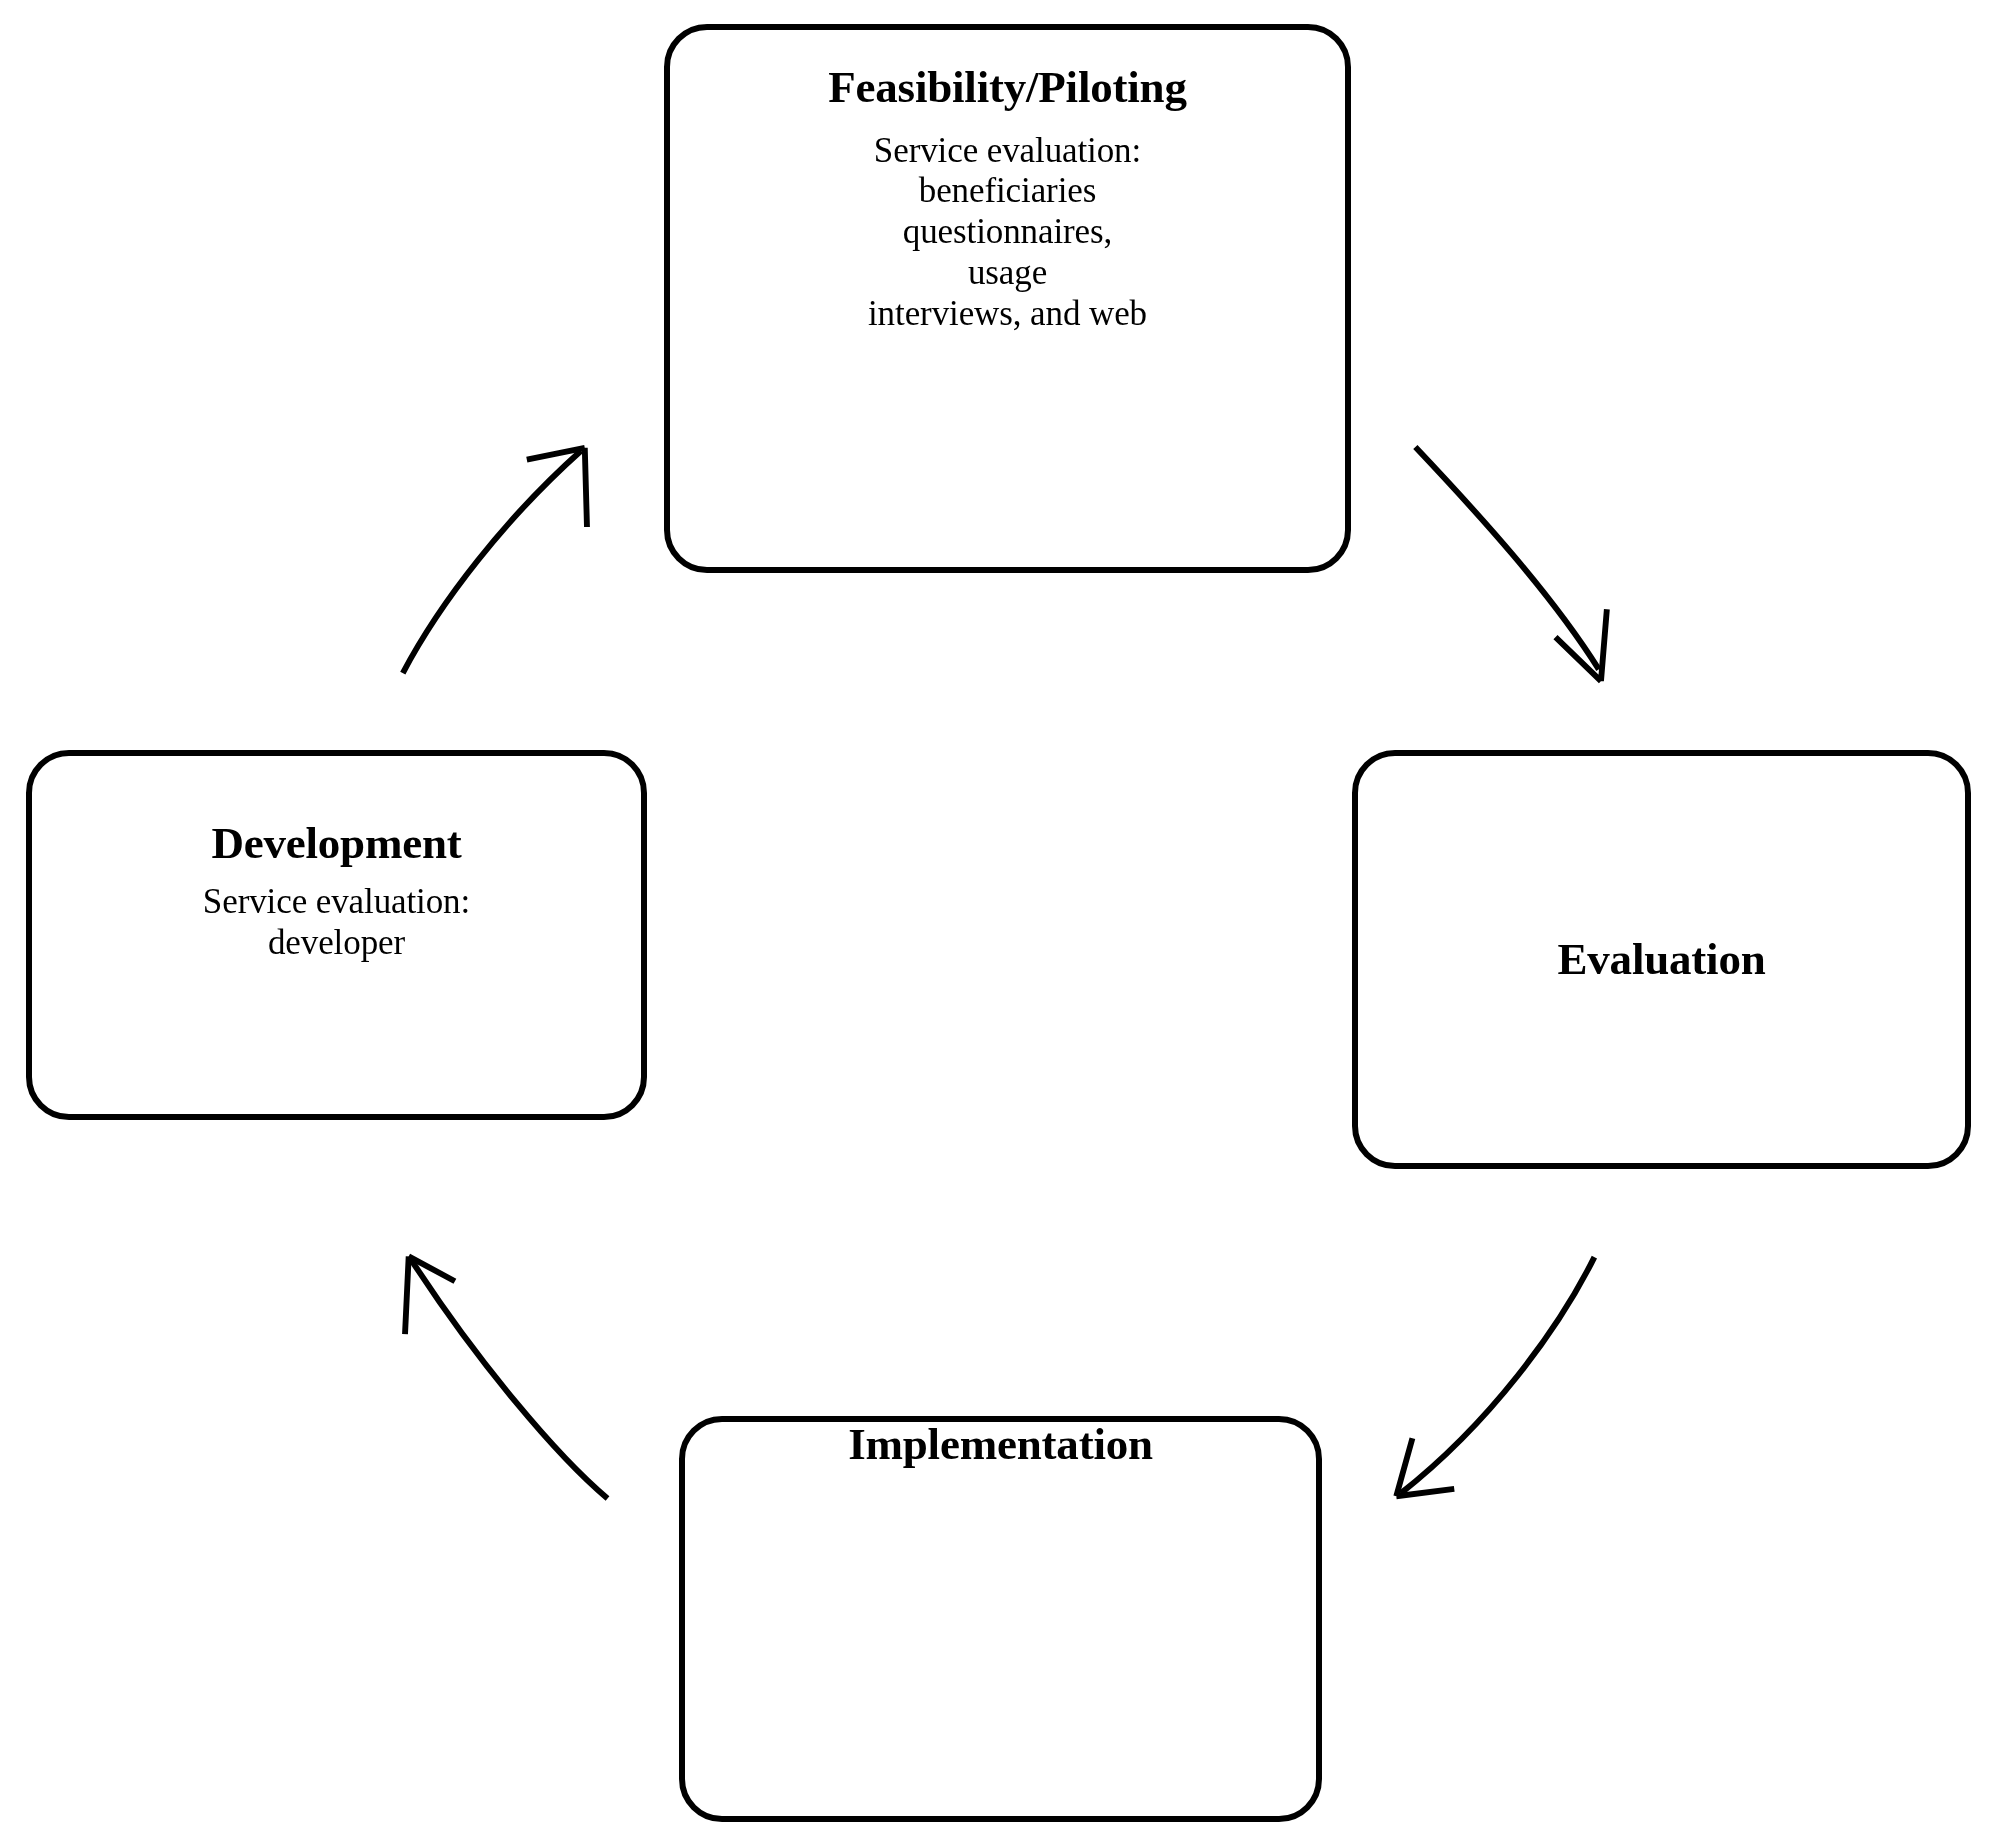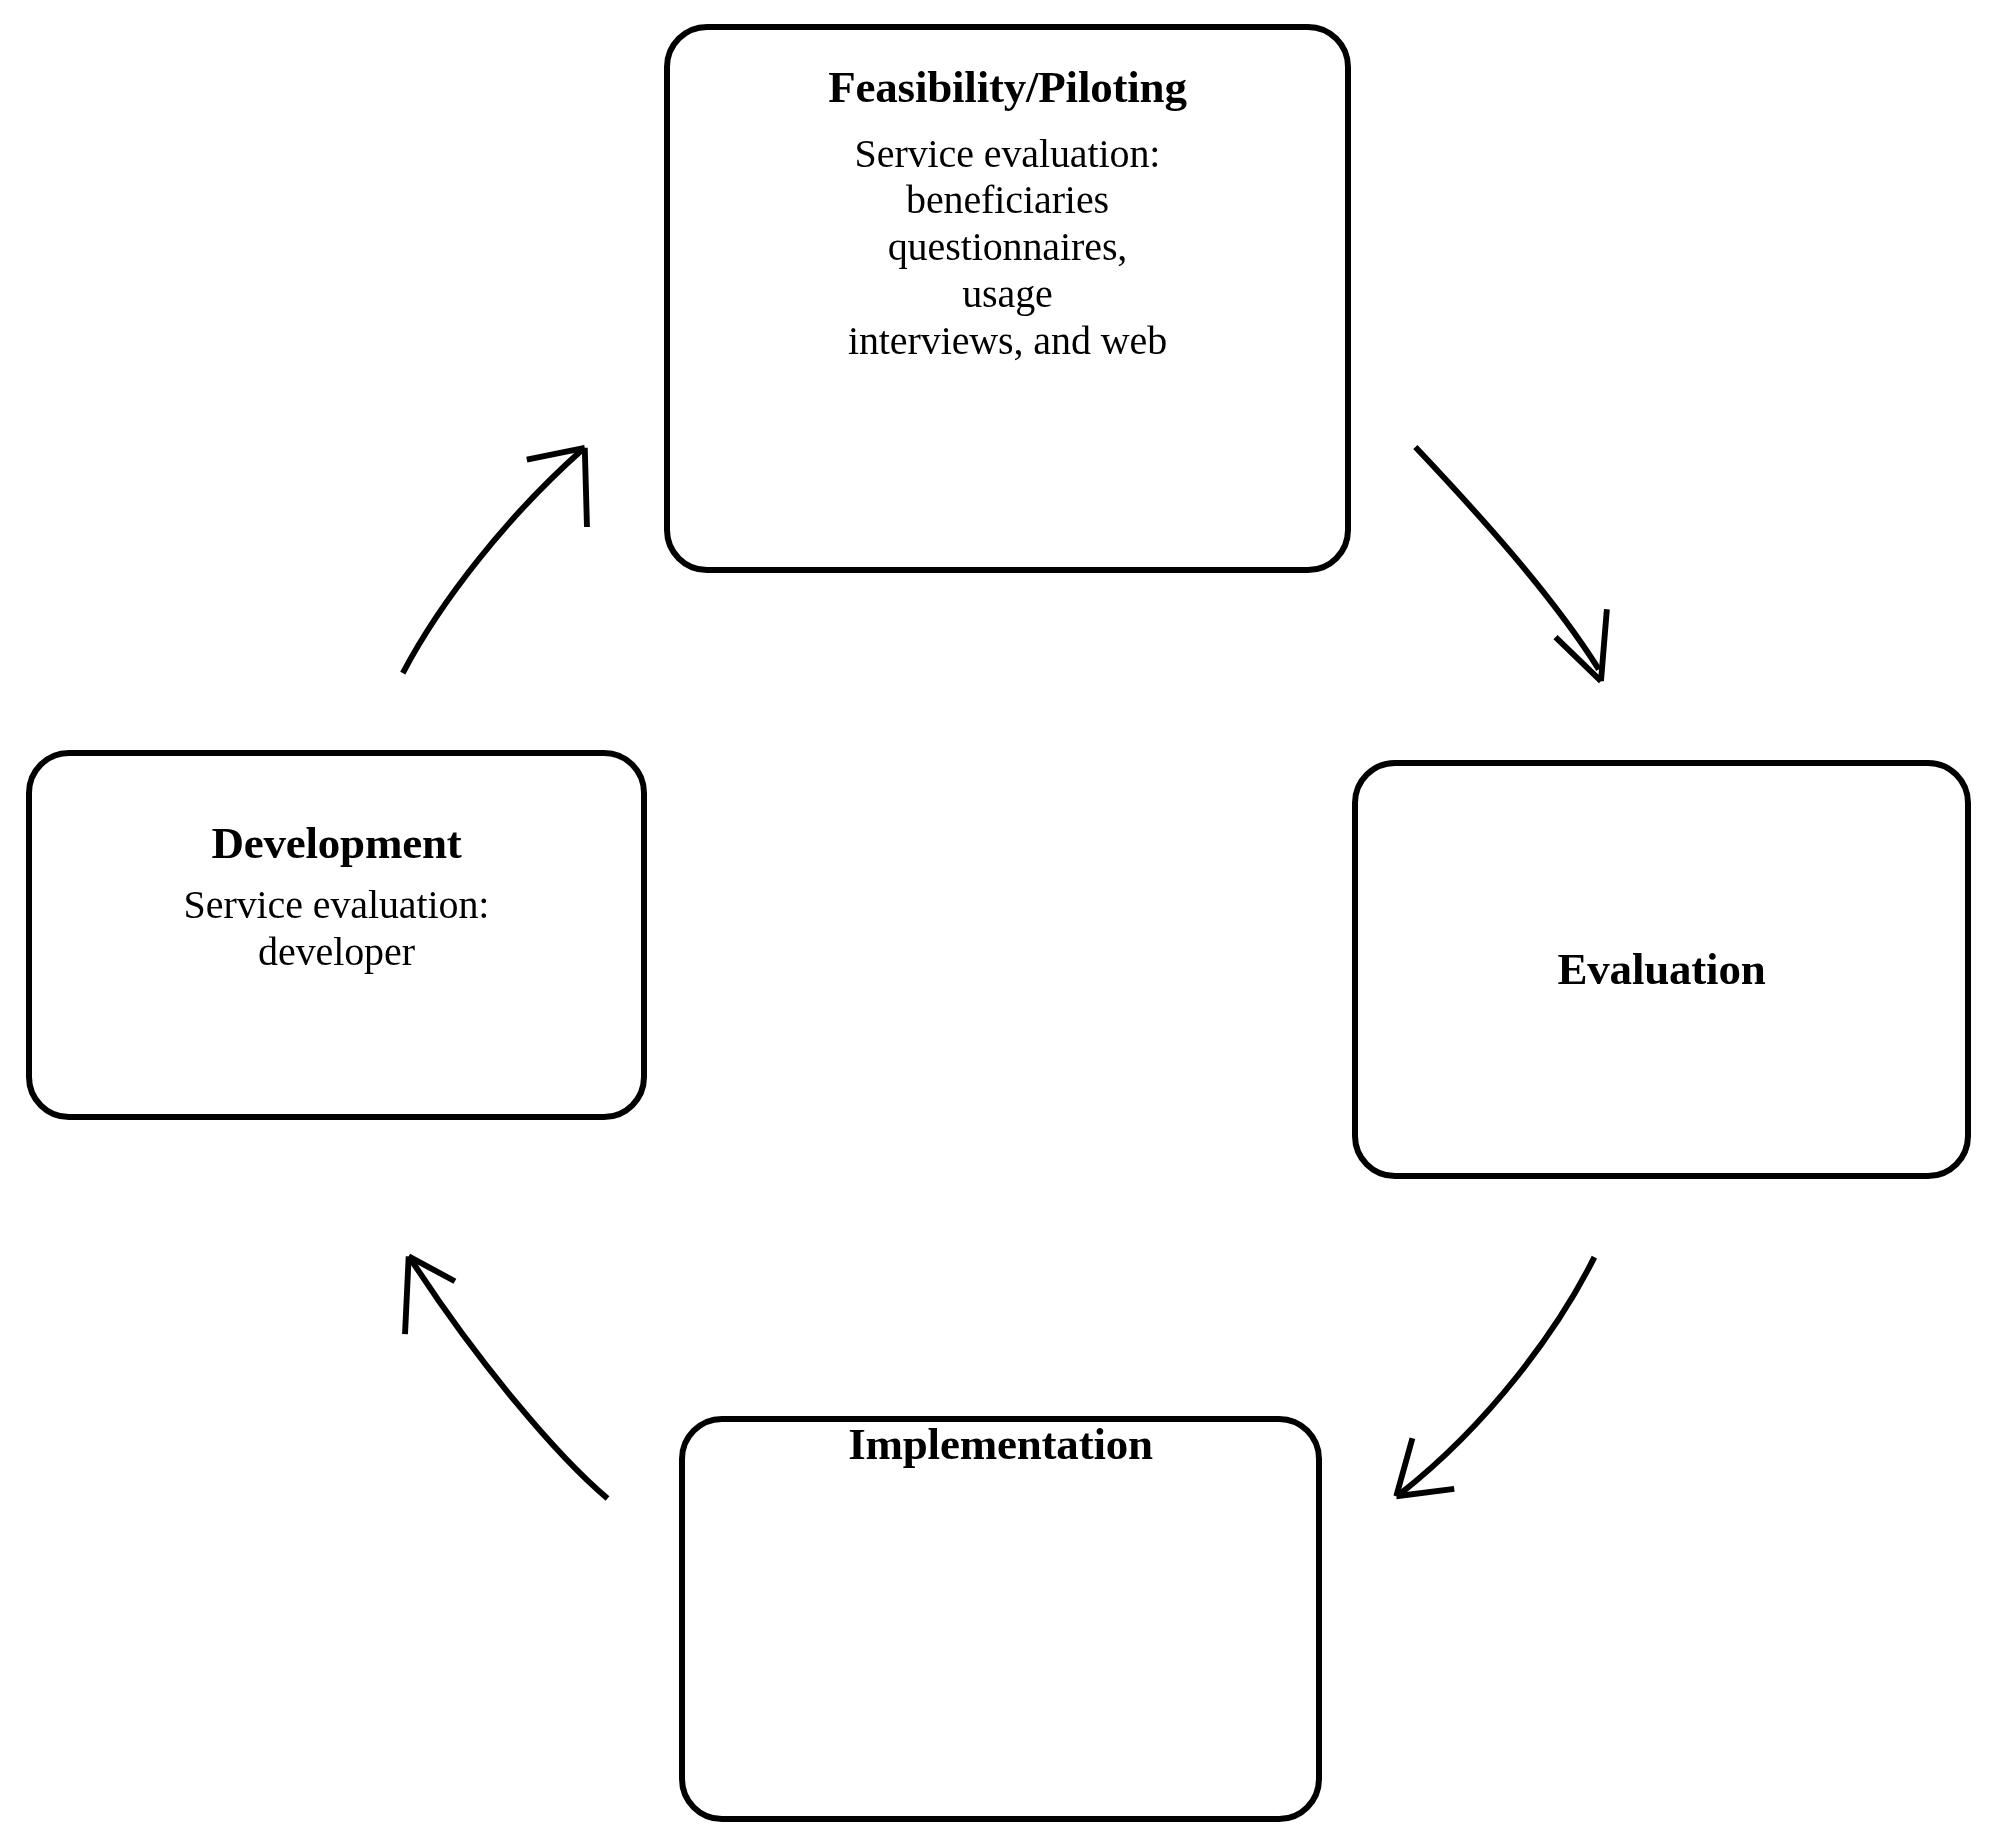--- a/index.html
+++ b/index.html
@@ -31,21 +31,21 @@
   }
   .node-title {
     font-weight: bold;
     font-size: 45px;
     line-height: 1.0;
     letter-spacing: -0.2px;
     white-space: nowrap;
   }
   .node-body {
     font-weight: normal;
-    font-size: 40px;
+    font-size: 35px;
     line-height: 1.17;
     letter-spacing: -0.1px;
   }
   .node-body .ln { display: block; }
 
   
   #box-feasibility {
     left: 664px;
     top: 24px;
     width: 687px;
@@ -67,21 +67,20 @@
   #box-development .node-body { margin-top: 16px; }
 
   
   #box-evaluation {
     left: 1352px;
     top: 750px;
     width: 619px;
     height: 419px;
     justify-content: center;
     padding: 0 14.7px;
-    margin-top: 10px;
   }
 
   
   #box-implementation {
     left: 679px;
     top: 1416px;
     width: 643px;
     height: 406px;
     justify-content: flex-start;
     padding: 0 14.7px;

